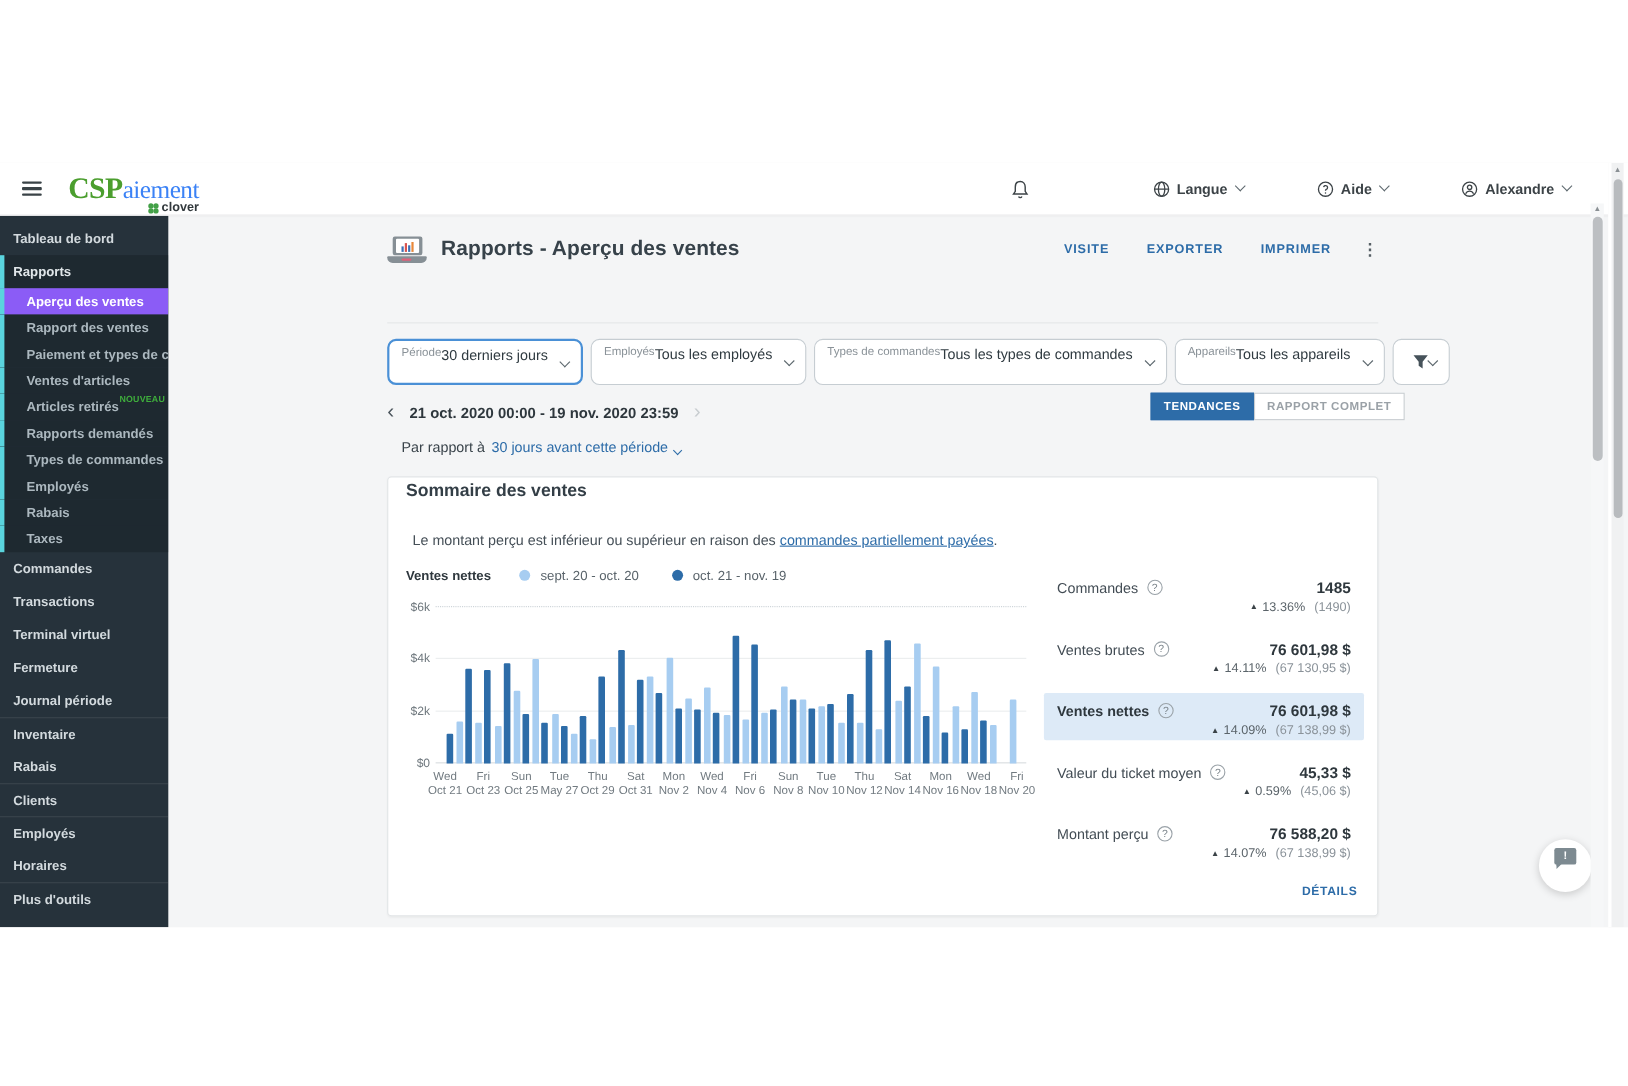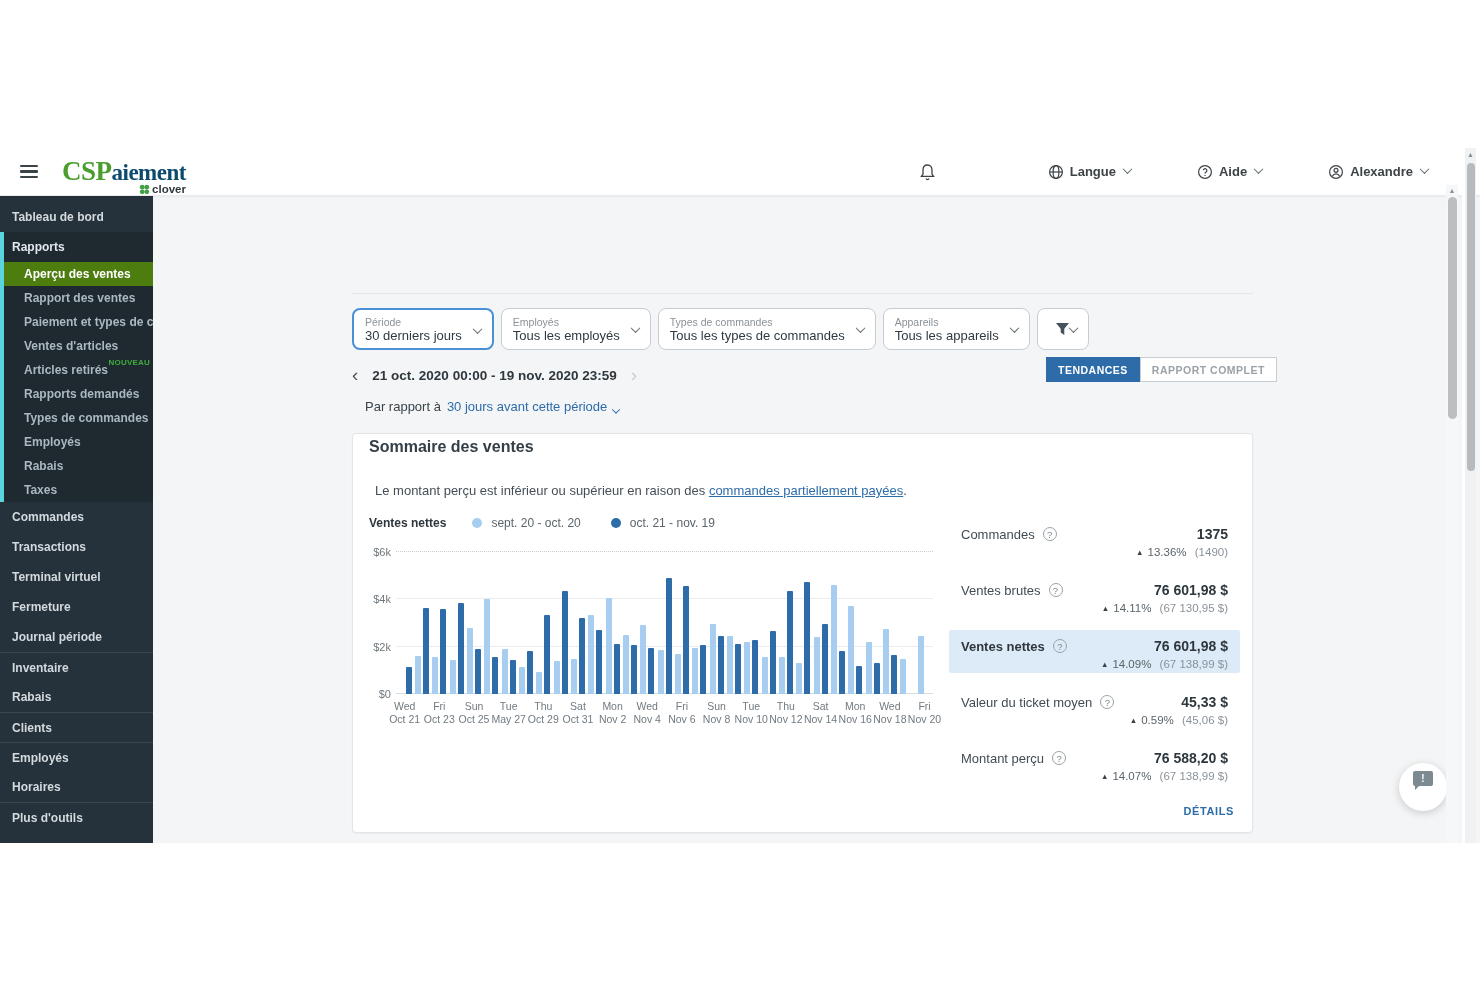--- a/index.html
+++ b/index.html
@@ -4,35 +4,35 @@
 <style>
   *{box-sizing:border-box;margin:0;padding:0}
   html,body{width:1480px;height:987px;background:#fff;font-family:"Liberation Sans",sans-serif;overflow:hidden;position:relative}
   .app{position:absolute;top:148px;left:0;width:1480px;height:695px;background:#f4f5f6;overflow:hidden}
   
   .topbar{position:absolute;top:0;left:0;right:0;height:48px;background:#fff;border-bottom:1px solid #e9eaeb;box-shadow:0 1px 2px rgba(0,0,0,.05);z-index:8;display:flex;align-items:center}
   .hamburger{width:18px;height:13px;margin-left:20px;display:flex;flex-direction:column;justify-content:space-between;cursor:pointer}
   .hamburger span{display:block;height:2.4px;background:#3a4347;border-radius:1px}
   .logo{margin-left:24px;position:relative;line-height:1}
   .logo-cs{font-family:"Liberation Serif",serif;font-weight:700;font-size:27px;color:#4b9e2e;letter-spacing:-.5px}
-  .logo-rest{font-family:"Liberation Serif",serif;font-weight:700;font-size:23px;color:#0c4a6e;letter-spacing:-.5px}
+  .logo-rest{font-family:"Liberation Serif",serif;font-weight:400;font-size:23px;color:#3b82f6;letter-spacing:-.5px}
   .logo-clover{position:absolute;right:0;top:26px;display:flex;align-items:center;gap:2px;font-size:11.5px;font-weight:700;color:#32393d}
   .top-right{margin-left:auto;margin-right:52px;display:flex;align-items:center;gap:0}
   .bell{margin-right:46px;color:#3c4347;display:flex;cursor:pointer}
   .top-item{display:flex;align-items:center;gap:6px;font-size:13px;font-weight:600;color:#3c4347;margin-left:66px;cursor:pointer}
   .chev{display:inline-block;width:7px;height:7px;border-right:1.6px solid currentColor;border-bottom:1.6px solid currentColor;transform:rotate(45deg) translate(-1px,-1px);color:#5d686e}
   .top-item .chev{margin-left:2px;margin-top:-3px}
   
   .sidebar{position:absolute;top:48px;left:0;width:153px;bottom:0;background:#26323b;overflow:hidden;padding-top:6px;z-index:4}
   .sb-item{position:relative;height:30px;line-height:30px;padding:0 8px 0 12px;font-size:12px;font-weight:700;color:#d3dade;white-space:nowrap;overflow:hidden;cursor:pointer}
   .sb-item.sub{height:24px;line-height:24px;padding-left:22px;color:#acb8bf}
   .sb-item.grp{background:#1e2930;border-left:4px solid #5ad4de;padding-left:8px}
   .sb-item.grp.sub{padding-left:20px}
   .sb-item.head{color:#e1e7ea}
-  .sb-item.active{background:#4d7c0f;color:#fff}
+  .sb-item.active{background:#8b5cf6;color:#fff}
   .sb-item.div{border-top:1px solid rgba(255,255,255,.10)}
   .badge{position:absolute;right:3px;top:0;font-size:8px;line-height:10px;font-weight:700;color:#3fae3c;letter-spacing:.2px}
   
   .content{position:absolute;top:48px;left:153px;right:0;bottom:0;overflow:hidden}
   .title-row{position:absolute;left:199px;top:14px;width:901px;height:34px;display:flex;align-items:center}
   .ricon{width:36px;display:flex;flex-direction:column;align-items:center}
   .r-screen{width:27px;height:17px;background:#868f95;border-radius:2px;padding:2px 3px}
   .r-inner{width:100%;height:100%;background:#fff;border-radius:1px;display:flex;align-items:flex-end;justify-content:center;gap:1px;padding:1px}
   .r-inner i{display:block;width:2px}
   .r-base{width:36px;height:6px;background:#868f95;border-radius:1px 1px 5px 5px;margin-top:1px;position:relative}
@@ -41,21 +41,21 @@
   .actions{margin-left:auto;display:flex;align-items:center;gap:34px}
   .actions button{background:none;border:none;font-family:inherit;font-size:11.5px;font-weight:700;letter-spacing:.8px;color:#2d6ca8;cursor:pointer}
   .kebab{font-size:15px;color:#566066;cursor:pointer;font-weight:700;margin-left:-6px}
   .tools-row{position:absolute;left:199px;top:57px;display:flex;align-items:center}
   .tools-lbl{font-size:12px;color:#7d878d}
   .qb-pill{margin-left:13px;height:27px;border:none;border-radius:14px;background:#ebebeb;display:flex;align-items:center;gap:7px;padding:0 15px 0 5px;font-family:inherit;font-size:12.5px;font-weight:600;color:#3a4449;cursor:pointer}
   .qb-logo{width:19px;height:19px;border-radius:50%;background:linear-gradient(135deg,#e0662c 0%,#e0662c 44%,#fff 44%,#fff 52%,#6d96a5 52%,#6d96a5 100%)}
   .divider{position:absolute;left:199px;top:97px;width:901px;height:1px;background:#e4e7e9}
   
   .filters-row{position:absolute;left:199px;top:112px;display:flex;gap:7px}
-  .chip{height:42px;background:#fff;border:1px solid #c6cdd2;border-radius:8px;padding:5px 10px 4px 11px;display:flex;flex-direction:column;justify-content:center;position:relative;cursor:pointer;min-width:52px}
+  .chip{height:42px;background:#fff;border:1px solid #c6cdd2;border-radius:8px;padding:5px 10px 4px 11px;display:flex;flex-direction:row;justify-content:center;position:relative;cursor:pointer;min-width:52px}
   .chip.focus{border:2px solid #4a90d6}
   .chip-lbl{font-size:10.5px;color:#8a9298;line-height:12px}
   .chip-val{font-size:13px;color:#2f3a40;line-height:16px;padding-right:20px;white-space:nowrap}
   .chip .chev{position:absolute;right:11px;top:17px}
   .chip.funnel{flex-direction:row;align-items:center;gap:10px;padding:0 12px}
   
   .daterange-row{position:absolute;left:199px;top:169px;display:flex;align-items:center}
   .dn-arrow{font-size:19px;color:#4a545b;cursor:pointer;line-height:20px}
   .dn-arrow.disabled{color:#c8cdd0}
   .dn-text{font-size:13.5px;font-weight:700;color:#2e373d;margin:0 14px}
@@ -193,20 +193,42 @@
       <div class="sb-item"><span class="lbl">Journal période</span></div>
       <div class="sb-item div"><span class="lbl">Inventaire</span></div>
       <div class="sb-item"><span class="lbl">Rabais</span></div>
       <div class="sb-item div"><span class="lbl">Clients</span></div>
       <div class="sb-item div"><span class="lbl">Employés</span></div>
       <div class="sb-item"><span class="lbl">Horaires</span></div>
       <div class="sb-item div"><span class="lbl">Plus d'outils</span></div>
     </nav>
 
   <main class="content">
+    <div class="title-row">
+      <span class="ricon">
+        <span class="r-screen">
+            <span class="r-inner">
+              <i style="height:5px;background:#3b6fb5"></i>
+              <i style="height:8px;background:#d9534f"></i>
+              <i style="height:6px;background:#3b6fb5"></i>
+              <i style="height:9px;background:#e8883a"></i>
+            </span>
+          </span>
+        <span class="r-base">
+            <i></i>
+          </span>
+      </span>
+      <h1>Rapports - Aperçu des ventes</h1>
+      <div class="actions">
+        <button>VISITE</button>
+        <button>EXPORTER</button>
+        <button>IMPRIMER</button>
+        <span class="kebab">⋮</span>
+      </div>
+    </div>
 
 
     <div class="divider"></div>
 
     <div class="filters-row">
       <div id="chips" style="display:flex;gap:7px">
           <div class="chip focus">
             <div class="chip-lbl">Période</div>
             <div class="chip-val">30 derniers jours</div>
             <span class="chev"></span>
@@ -464,21 +486,21 @@
                 <div>Nov 20</div>
               </div>
             </div>
           </div>
       </div>
       <aside class="stats">
           <div class="stat-row">
             <div class="st-top">
               <span class="st-lbl">Commandes</span>
               <span class="qmark">?</span>
-              <span class="st-val">1375</span>
+              <span class="st-val">1485</span>
             </div>
             <div class="st-chg"><span class="tri">▲</span><span class="pct">13.36%</span><span class="prv"> (1490)</span></div>
           </div>
           <div class="stat-row">
             <div class="st-top">
               <span class="st-lbl">Ventes brutes</span>
               <span class="qmark">?</span>
               <span class="st-val">76 601,98 $</span>
             </div>
             <div class="st-chg"><span class="tri">▲</span><span class="pct">14.11%</span><span class="prv"> (67 130,95 $)</span></div>

